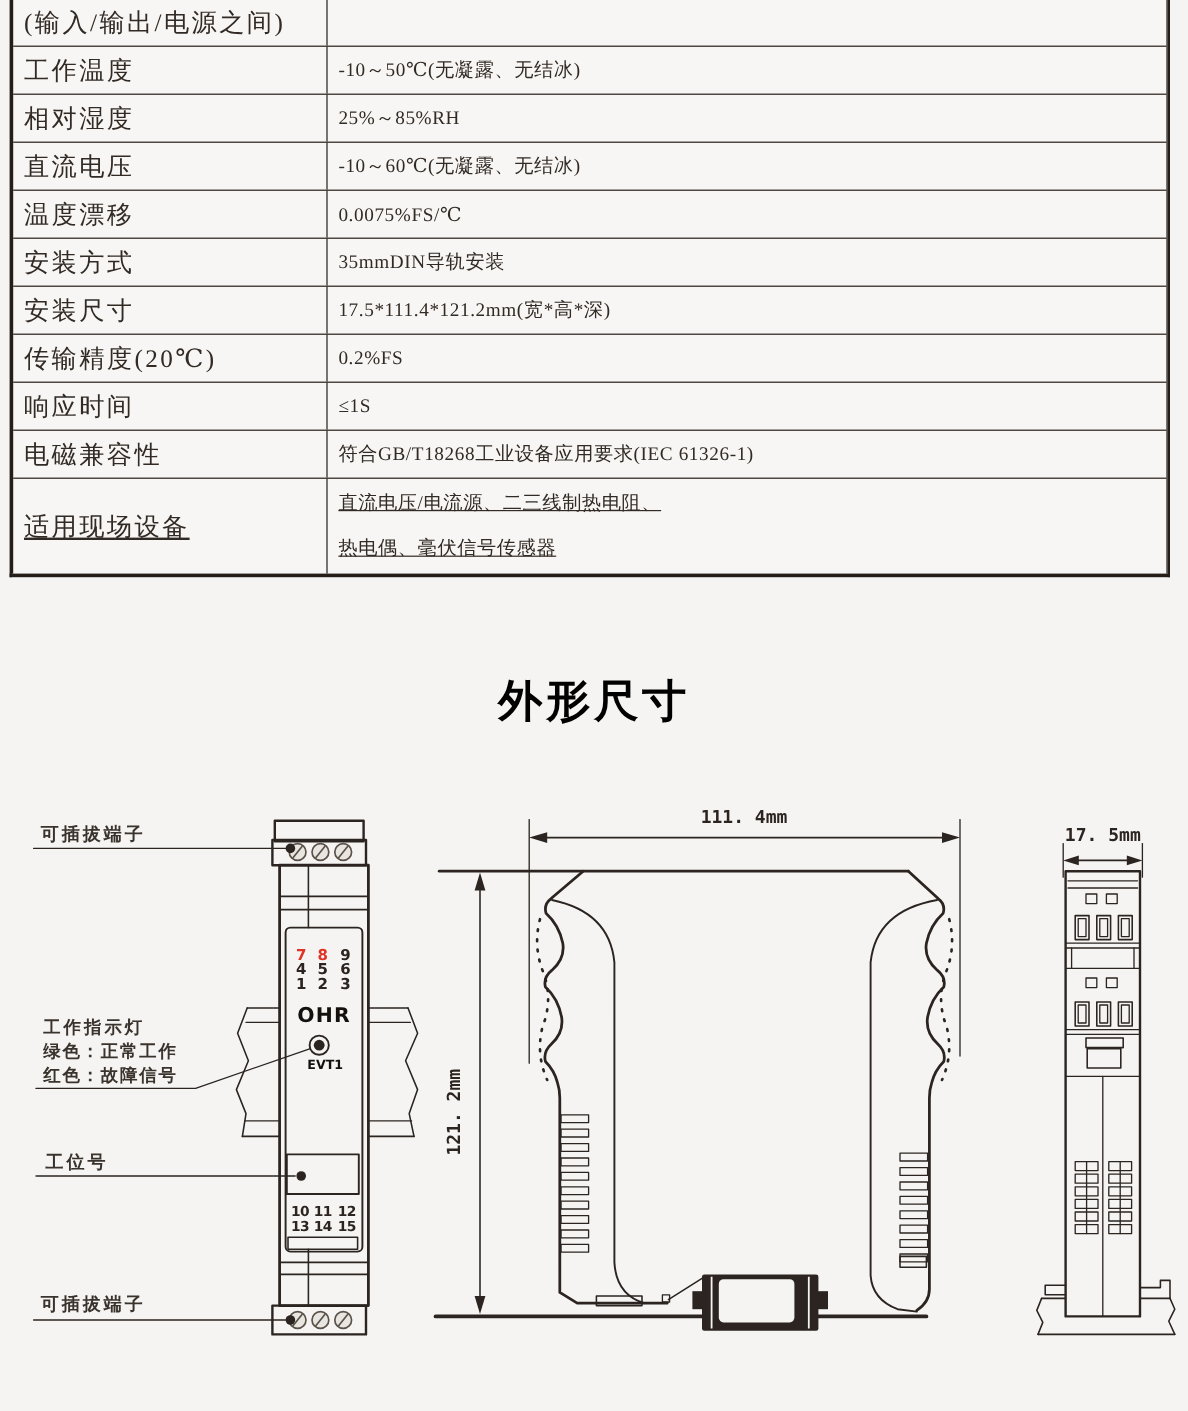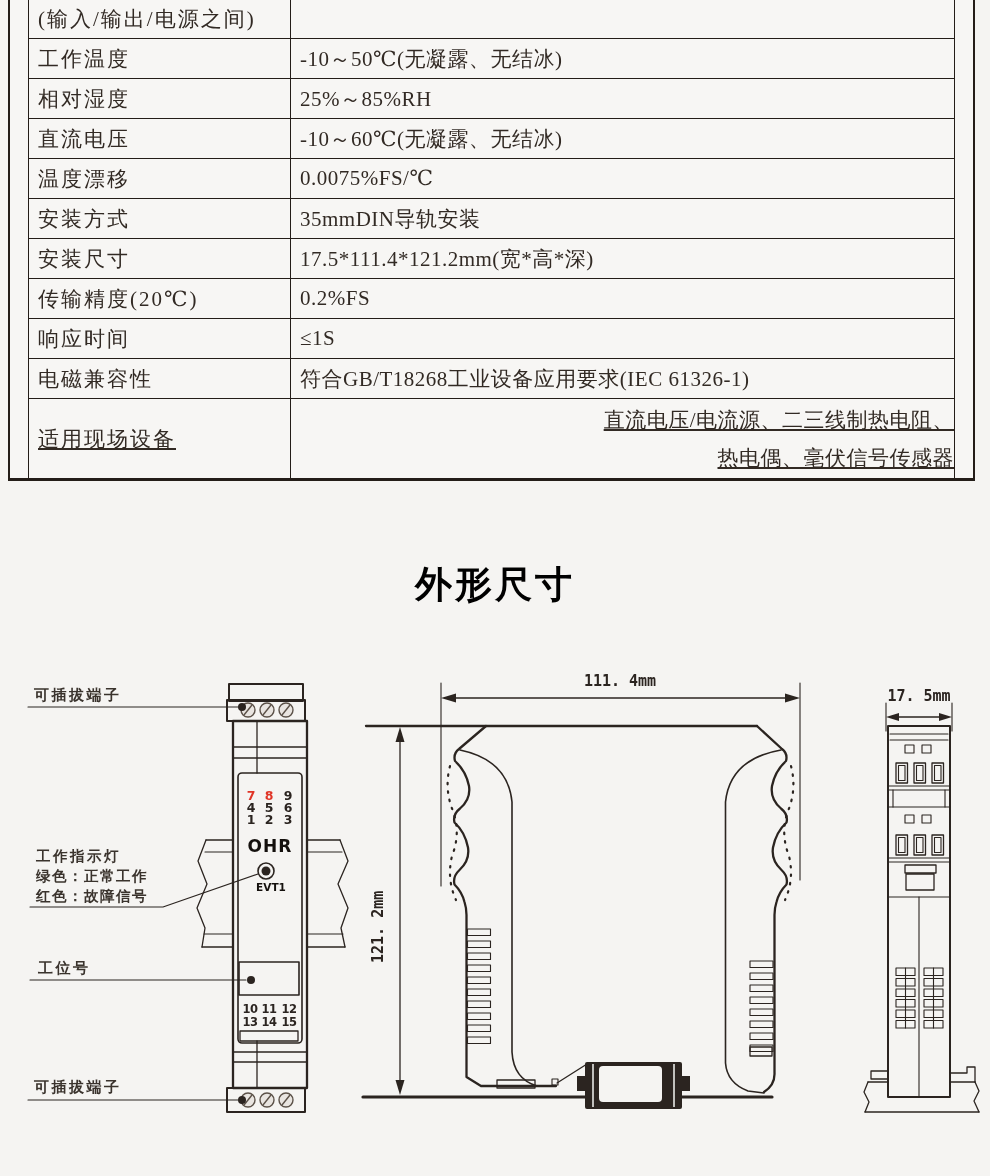--- a/index.html
+++ b/index.html
@@ -18,37 +18,37 @@
     font-family:"Liberation Serif","DejaVu Serif",serif;color:var(--text);
   }
   
   .spec-table{
     position:absolute;left:8px;top:0;width:967px;
     border:2.5px solid var(--border);border-top:none;border-bottom-width:3.5px;
     background:var(--paper);
   }
   .t-inner{
     border-left:1.2px solid var(--border);border-right:1.2px solid var(--border);
-    margin:0 18px;
+    margin:0 0;
   }
   .t-row{display:flex;align-items:stretch;}
   .t-row + .t-row{border-top:1.5px solid var(--border);}
   .r-std{height:40px;}
   .r-first{height:38px;}
   .r-tall{height:80px;text-decoration:underline;}
   .t-label{
     width:262px;flex:0 0 262px;border-right:1.5px solid var(--border);
     display:flex;align-items:center;padding-left:9px;
     font-size:21px;letter-spacing:2px;white-space:nowrap;
   }
   .t-value{
     flex:1;display:flex;flex-direction:column;justify-content:center;
-    padding-left:9px;font-size:21px;letter-spacing:0.5px;white-space:nowrap;
-  }
-  .t-value .vline{line-height:38px;text-align:right;}
+    padding-left:9px;font-size:16px;letter-spacing:0.5px;white-space:nowrap;
+  }
+  .t-value .vline{line-height:38px;}
   
   .section-title{
     position:absolute;top:560px;left:0;width:100%;
     text-align:center;font-family:"Liberation Sans","DejaVu Sans",sans-serif;
     font-size:37px;font-weight:700;letter-spacing:3px;color:#000000;
   }
   
   .drawing{position:absolute;left:0;top:656px;width:990px;height:520px;}
   svg{display:block;}
   .ln{fill:none;stroke:var(--line);stroke-linecap:round;stroke-linejoin:round;}

